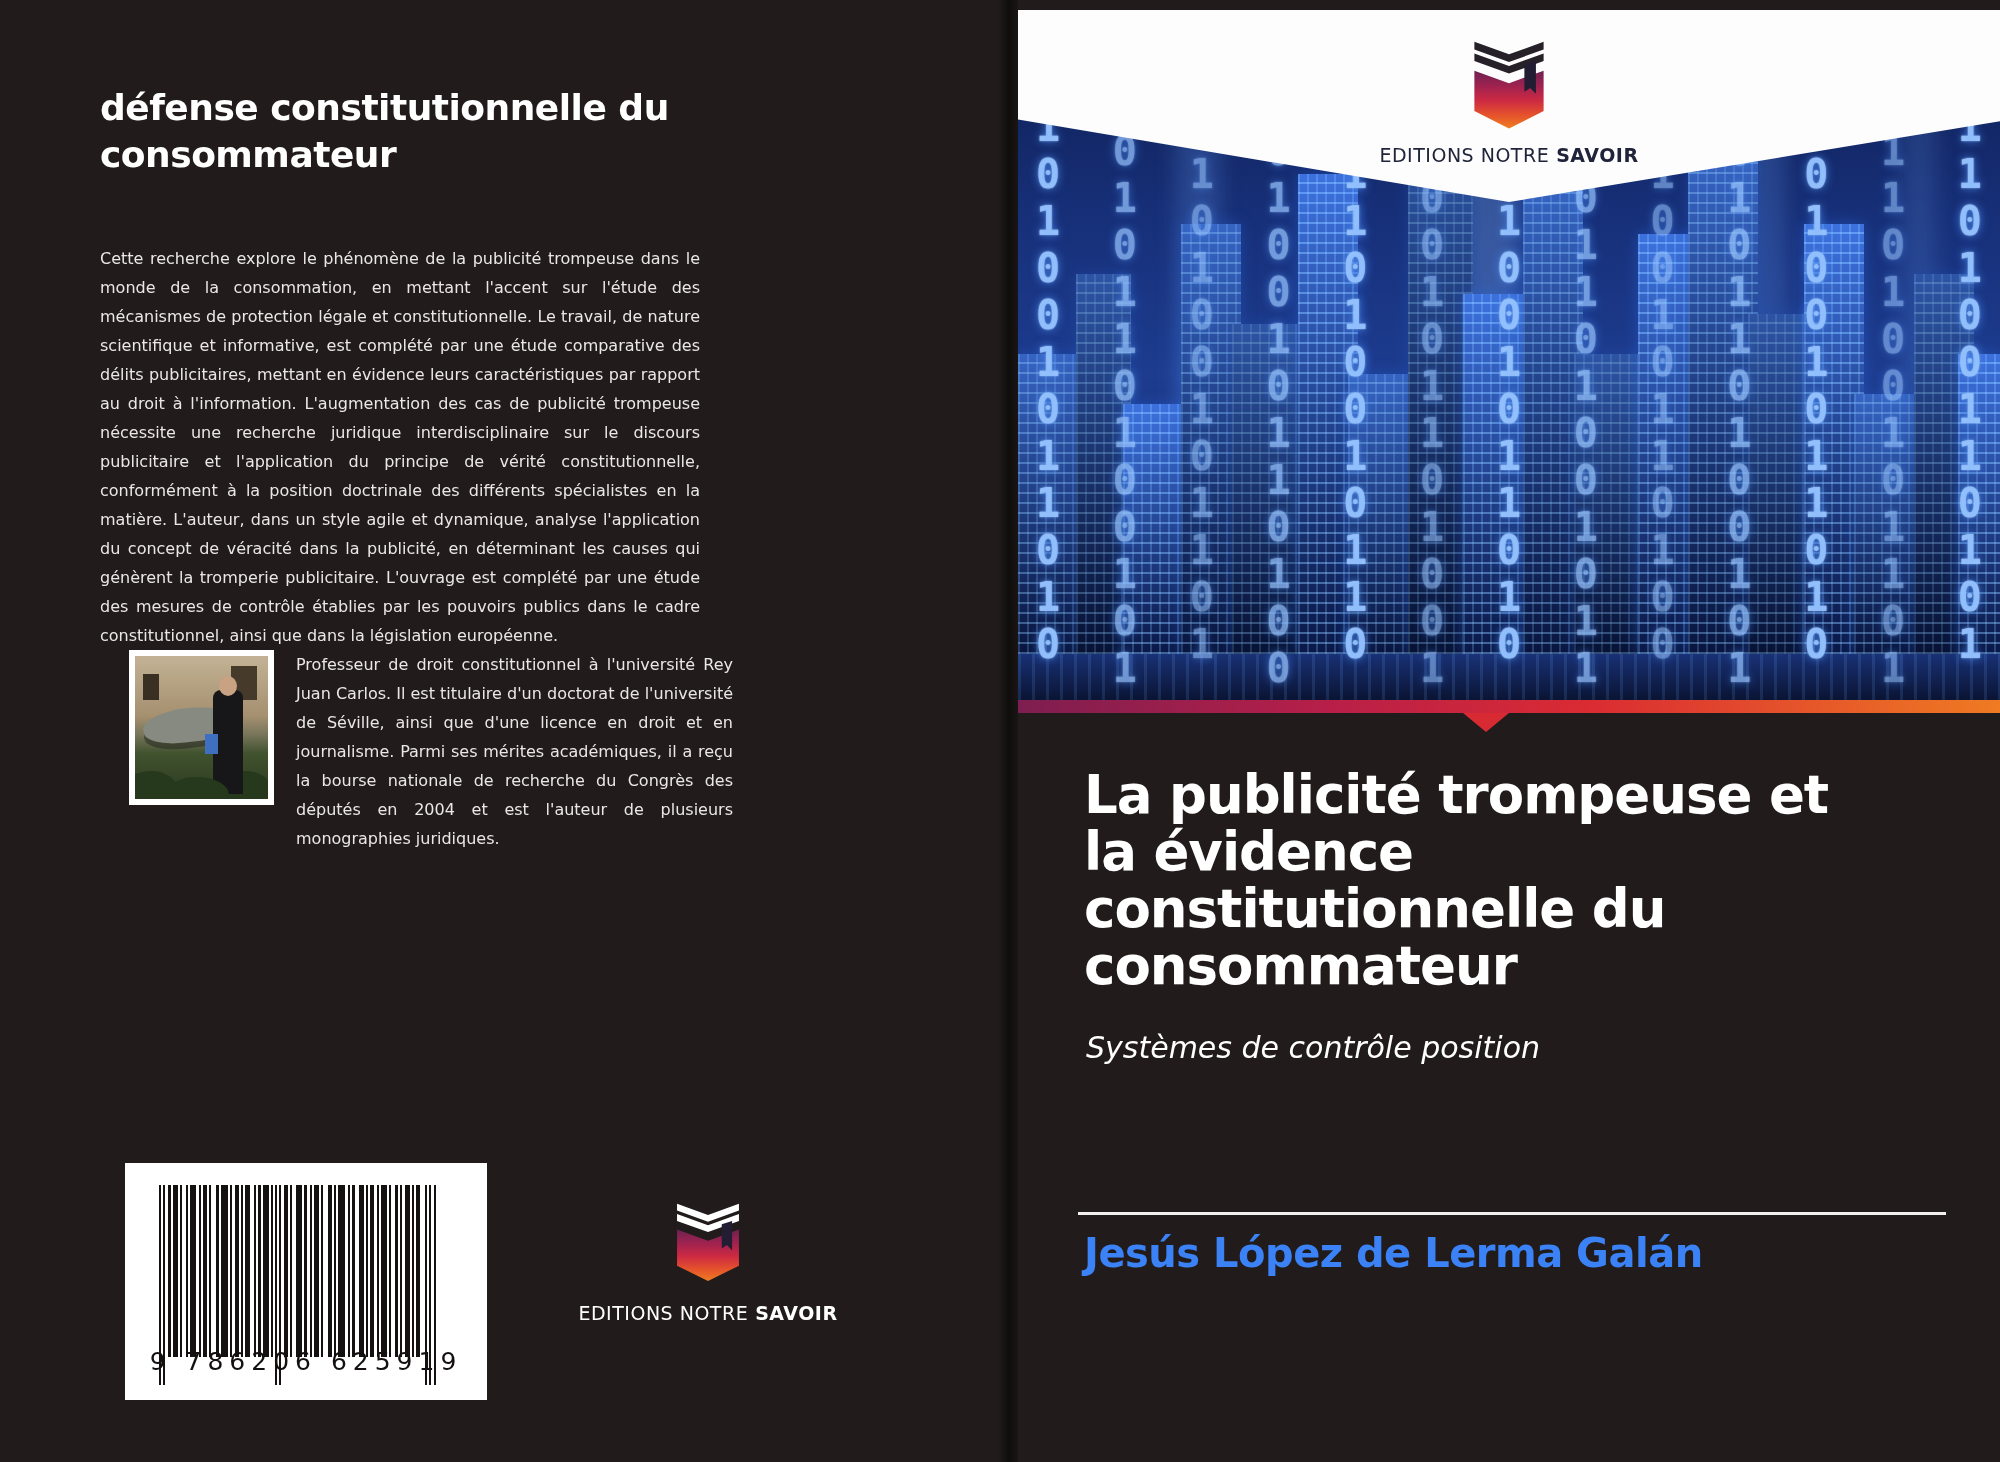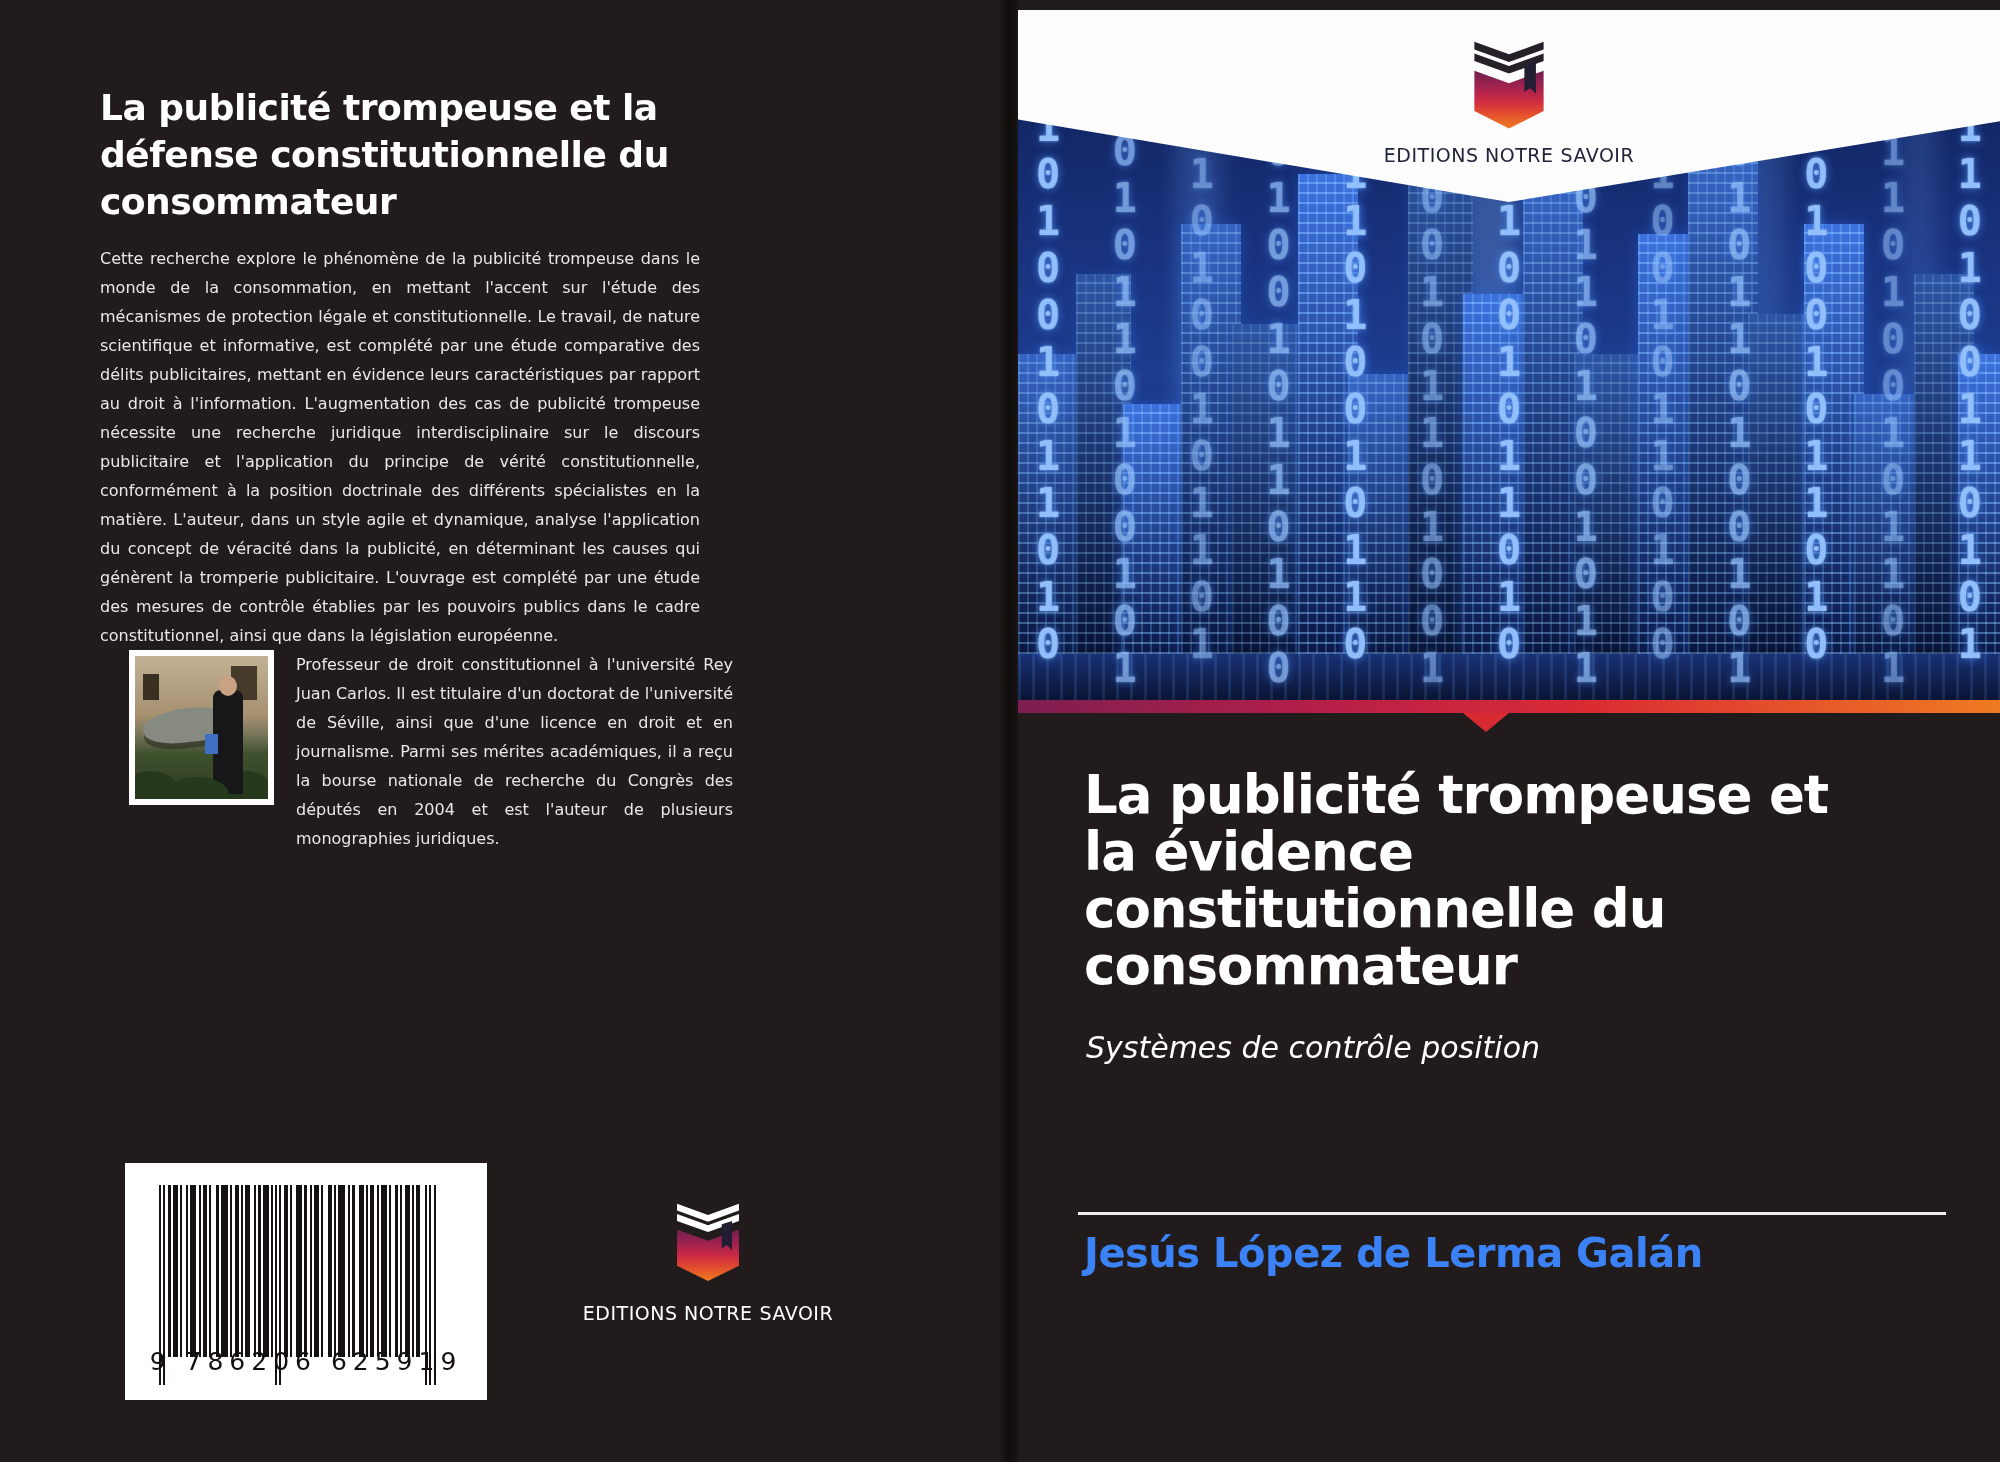--- a/index.html
+++ b/index.html
@@ -37,21 +37,21 @@
   .bars { position:absolute; left:34px; top:22px; width:296px; height:202px; font-size:0; }
   .bar { display:inline-block; background:#151111; vertical-align:top; height:172px; }
   .bar.tall { height:200px; }
   .barcode-number { position:absolute; left:0; right:0; bottom:24px; text-align:center;
     color:#141010; font-size:25px; letter-spacing:6px; font-family:"DejaVu Sans", sans-serif; }
   
   .pub-logo { display:flex; flex-direction:column; align-items:center; }
   .pub-logo-back { position:absolute; left:592px; top:1198px; width:232px; color:#ffffff; }
   .wordmark { margin-top:10px; font-size:19px; letter-spacing:0.5px; white-space:nowrap; }
   .wordmark .reg { font-weight:normal; margin-right:7px; }
-  .wordmark .bold { font-weight:normal; }
+  .wordmark .bold { font-weight:bold; }
   .pub-logo-back .wordmark { color:#ffffff; }
   
   .spine-shadow { position:absolute; left:998px; top:0; width:20px; height:1462px;
     background:linear-gradient(90deg, rgba(0,0,0,0) 0%, rgba(0,0,0,.55) 55%, rgba(0,0,0,.25) 100%); }
   
   .front { position:absolute; left:1018px; top:0; width:982px; height:1462px; }
   .cover-image { position:absolute; left:0; top:10px; width:982px; height:702px; overflow:hidden;
     background:linear-gradient(180deg,#0e1d50 0%, #173079 30%, #1d3c8f 52%, #152a67 74%, #0a1638 92%, #070e26 100%); }
   .beam { position:absolute; top:0; bottom:0; filter:blur(10px); background:rgba(110,160,240,.22); }
   .beam.m1 { left:16%; width:46px; } .beam.m2 { left:45%; width:60px; background:rgba(140,190,255,.28); }
@@ -94,21 +94,20 @@
   .front-rule { position:absolute; left:60px; top:1212px; width:868px; height:3px; background:#f2f0ee; }
   .front-author { position:absolute; left:66px; top:1230px; font-size:40px; font-weight:bold;
     color:#3b82f6; letter-spacing:-0.5px; white-space:nowrap; }
 </style>
 </head>
 <body>
 
 <div class="canvas">
 
   <div class="back-title">
-    <div>La publicité trompeuse et la</div>
     <div>défense constitutionnelle du</div>
     <div>consommateur</div>
   </div>
 
   <div class="synopsis">Cette recherche explore le phénomène de la publicité trompeuse dans le monde de la consommation, en mettant l'accent sur l'étude des mécanismes de protection légale et constitutionnelle. Le travail, de nature scientifique et informative, est complété par une étude comparative des délits publicitaires, mettant en évidence leurs caractéristiques par rapport au droit à l'information. L'augmentation des cas de publicité trompeuse nécessite une recherche juridique interdisciplinaire sur le discours publicitaire et l'application du principe de vérité constitutionnelle, conformément à la position doctrinale des différents spécialistes en la matière. L'auteur, dans un style agile et dynamique, analyse l'application du concept de véracité dans la publicité, en déterminant les causes qui génèrent la tromperie publicitaire. L'ouvrage est complété par une étude des mesures de contrôle établies par les pouvoirs publics dans le cadre constitutionnel, ainsi que dans la législation européenne.</div>
 
   <div class="bio-row">
     <div class="photo">
       <div class="ph-sky"></div>
       <div class="ph-win ph-win1"></div>

